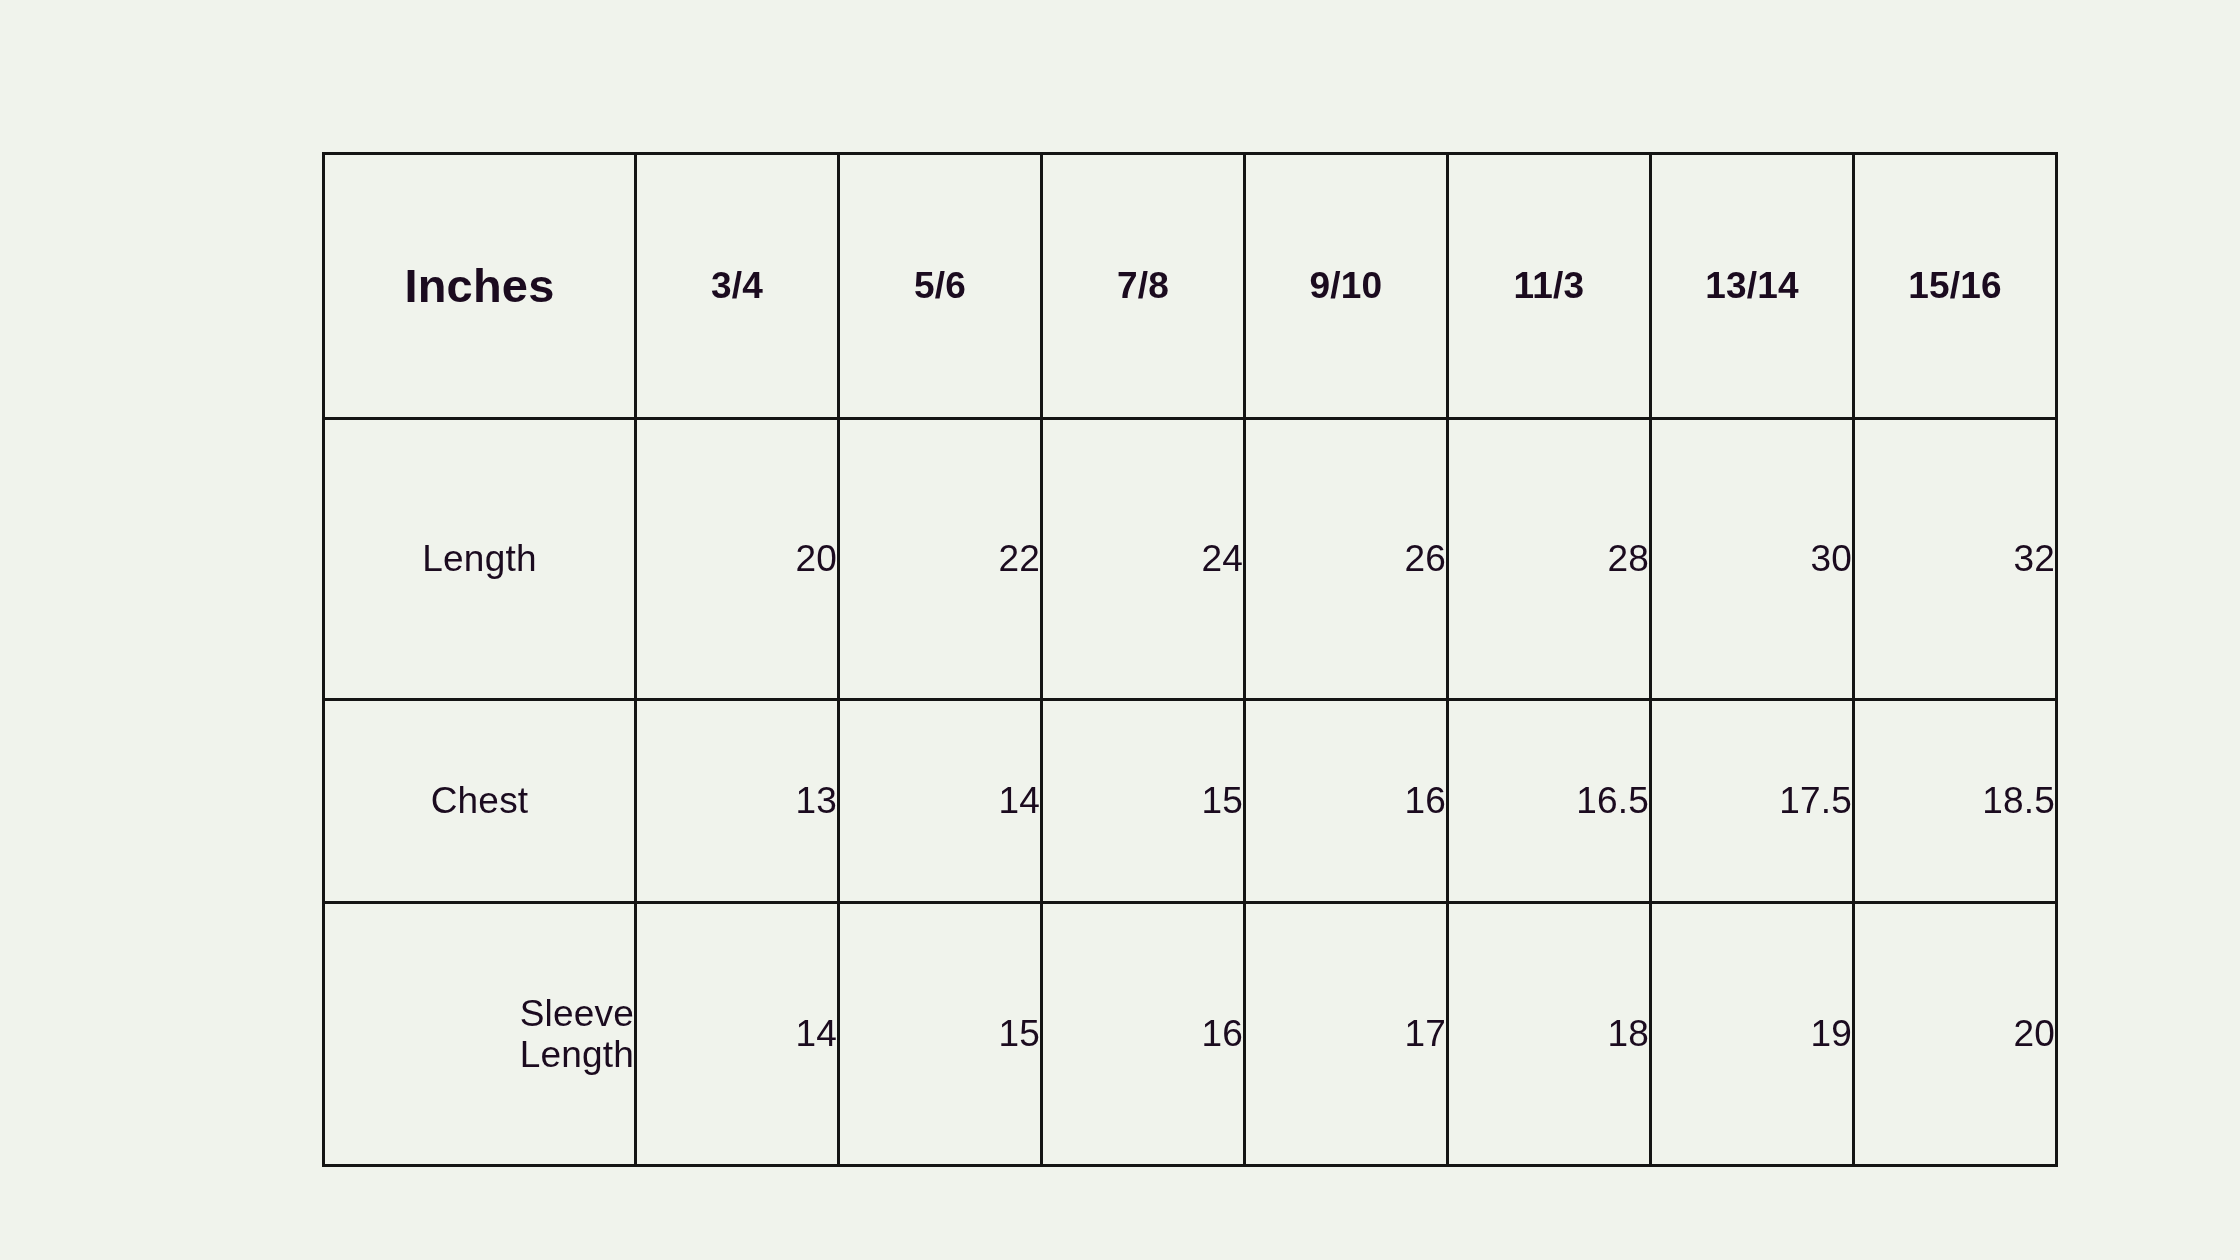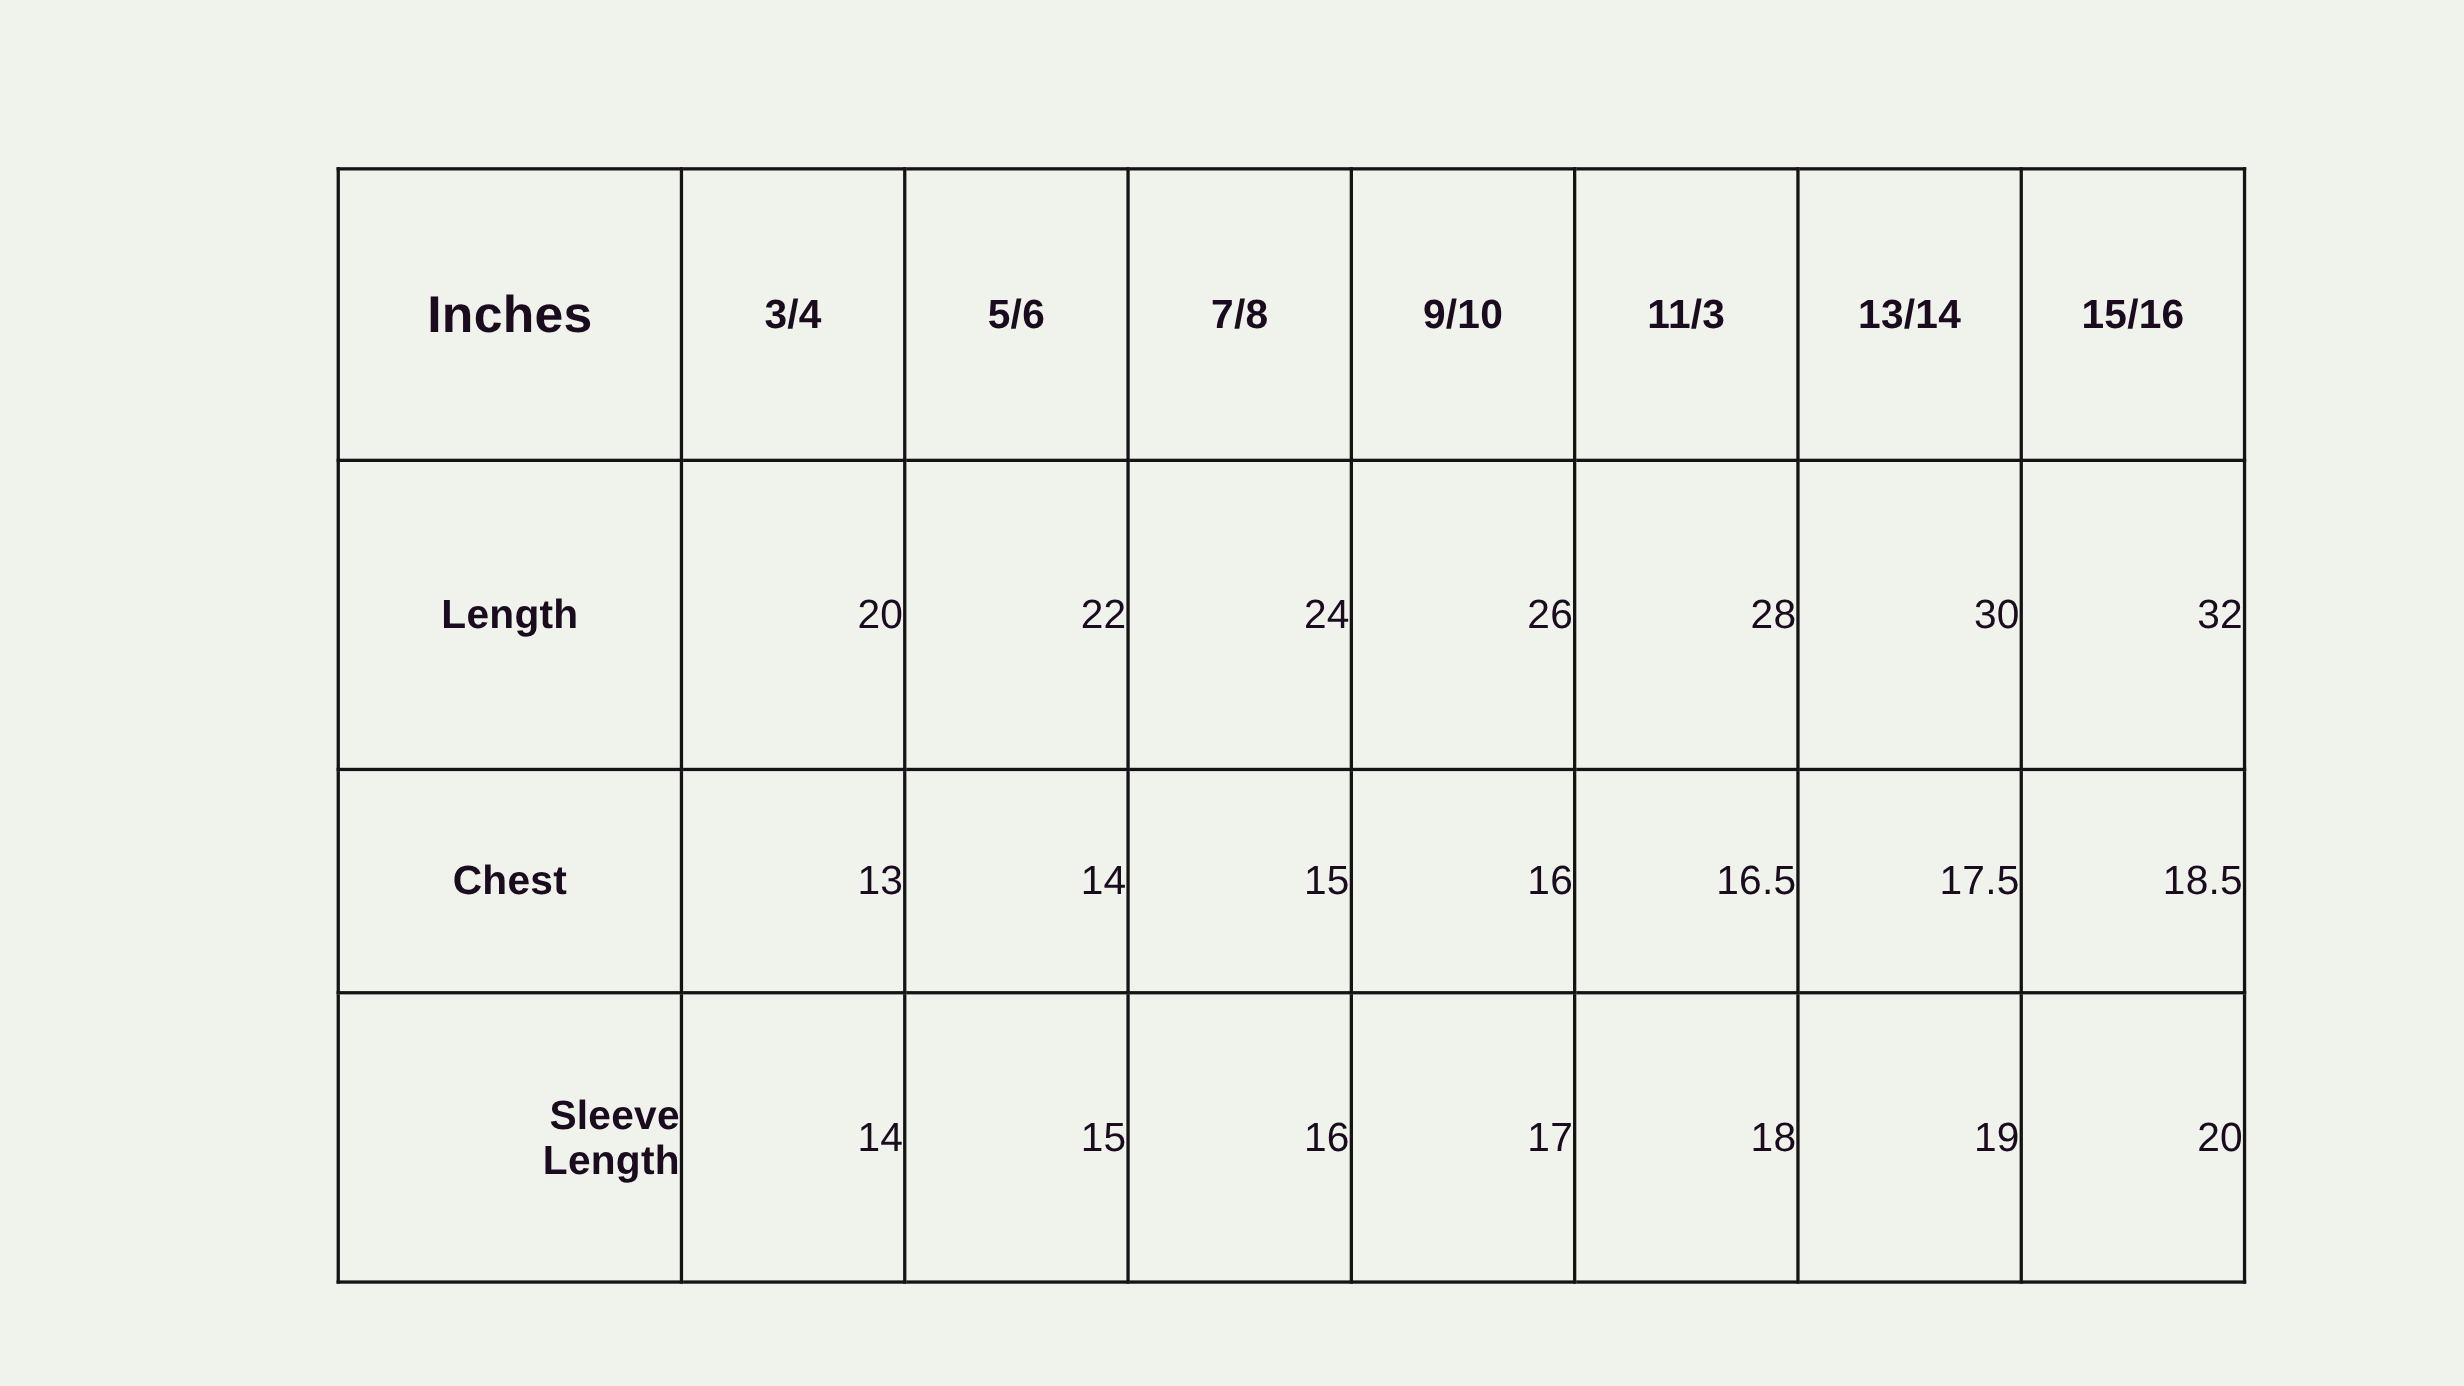--- a/index.html
+++ b/index.html
@@ -16,21 +16,21 @@
 
   #canvas {
     position: relative;
     width: 2240px;
     height: 1260px;
     background: #f0f3ec;
   }
 
   #size-table-wrap {
     position: absolute;
-    left: 306px;
+    left: 322px;
     top: 152px;
     width: 1734px;
     height: 983px;
   }
 
   table.size-chart {
     border-collapse: collapse;
     table-layout: fixed;
     width: 1734px;
     height: 1015px;
@@ -62,21 +62,21 @@
   }
   tr.header-row th.size-header {
     font-size: 37px;
     font-weight: bold;
     letter-spacing: 0.2px;
   }
 
   
   tr.data-row td.row-label {
     font-size: 37px;
-    font-weight: bold;
+    font-weight: normal;
     letter-spacing: 0.2px;
   }
   tr.data-row td.data-cell {
     font-size: 37px;
     font-weight: normal;
     letter-spacing: 0.2px;
     text-align: right;
   }
 
   tr.row-length   { height: 221px; }

